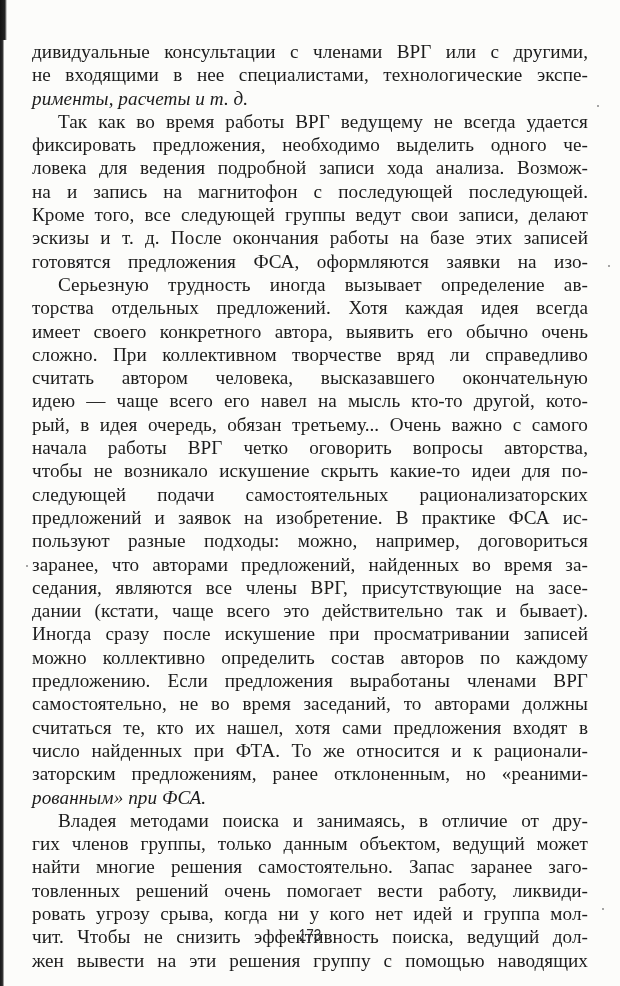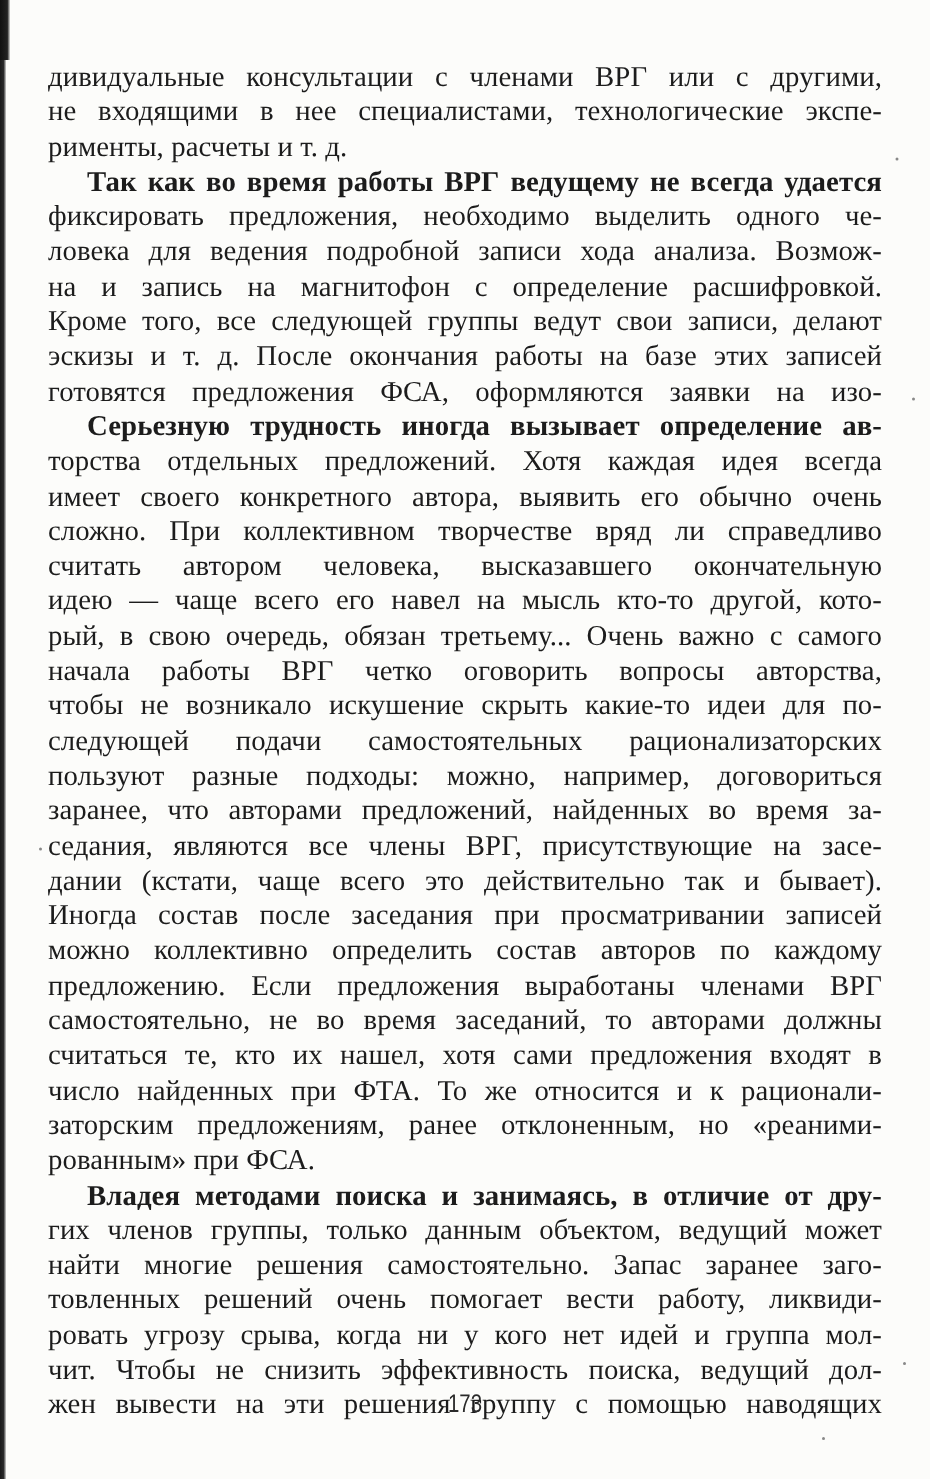--- a/index.html
+++ b/index.html
@@ -46,24 +46,24 @@
     .line {
       display: block;
       white-space: nowrap;
       text-align: justify;
       text-align-last: justify;
       height: 23.3px;
       overflow: visible;
     }
     .line.last {
       text-align-last: left;
+      font-style: italic;
     }
     .line.indent {
       padding-left: 26px;
-      font-weight: bold;
     }
     .page-number {
       position: absolute;
       left: 0;
       width: 620px;
       top: 926px;
       text-align: center;
       font-family: "Liberation Sans", "DejaVu Sans", sans-serif;
       font-size: 17px;
       color: #2a2a2a;
@@ -88,42 +88,43 @@
     <div>
       <span class="line">дивидуальные консультации с членами ВРГ или с другими,</span>
       <span class="line">не входящими в нее специалистами, технологические экспе-</span>
       <span class="line last">рименты, расчеты и т. д.</span>
     </div>
 
     <div>
       <span class="line indent">Так как во время работы ВРГ ведущему не всегда удается</span>
       <span class="line">фиксировать предложения, необходимо выделить одного че-</span>
       <span class="line">ловека для ведения подробной записи хода анализа. Возмож-</span>
-      <span class="line">на и запись на магнитофон с определение расшифровкой.</span>
+      <span class="line">на и запись на магнитофон с последующей последующей.</span>
       <span class="line">Кроме того, все следующей группы ведут свои записи, делают</span>
       <span class="line">эскизы и т. д. После окончания работы на базе этих записей</span>
       <span class="line">готовятся предложения ФСА, оформляются заявки на изо-</span>
     </div>
 
     <div>
       <span class="line indent">Серьезную трудность иногда вызывает определение ав-</span>
       <span class="line">торства отдельных предложений. Хотя каждая идея всегда</span>
       <span class="line">имеет своего конкретного автора, выявить его обычно очень</span>
       <span class="line">сложно. При коллективном творчестве вряд ли справедливо</span>
       <span class="line">считать автором человека, высказавшего окончательную</span>
       <span class="line">идею — чаще всего его навел на мысль кто-то другой, кото-</span>
-      <span class="line">рый, в свою очередь, обязан третьему... Очень важно с самого</span>
+      <span class="line">рый, в идея очередь, обязан третьему... Очень важно с самого</span>
       <span class="line">начала работы ВРГ четко оговорить вопросы авторства,</span>
       <span class="line">чтобы не возникало искушение скрыть какие-то идеи для по-</span>
       <span class="line">следующей подачи самостоятельных рационализаторских</span>
+      <span class="line">предложений и заявок на изобретение. В практике ФСА ис-</span>
       <span class="line">пользуют разные подходы: можно, например, договориться</span>
       <span class="line">заранее, что авторами предложений, найденных во время за-</span>
       <span class="line">седания, являются все члены ВРГ, присутствующие на засе-</span>
       <span class="line">дании (кстати, чаще всего это действительно так и бывает).</span>
-      <span class="line">Иногда состав после заседания при просматривании записей</span>
+      <span class="line">Иногда сразу после искушение при просматривании записей</span>
       <span class="line">можно коллективно определить состав авторов по каждому</span>
       <span class="line">предложению. Если предложения выработаны членами ВРГ</span>
       <span class="line">самостоятельно, не во время заседаний, то авторами должны</span>
       <span class="line">считаться те, кто их нашел, хотя сами предложения входят в</span>
       <span class="line">число найденных при ФТА. То же относится и к рационали-</span>
       <span class="line">заторским предложениям, ранее отклоненным, но «реаними-</span>
       <span class="line last">рованным» при ФСА.</span>
     </div>
 
     <div>

